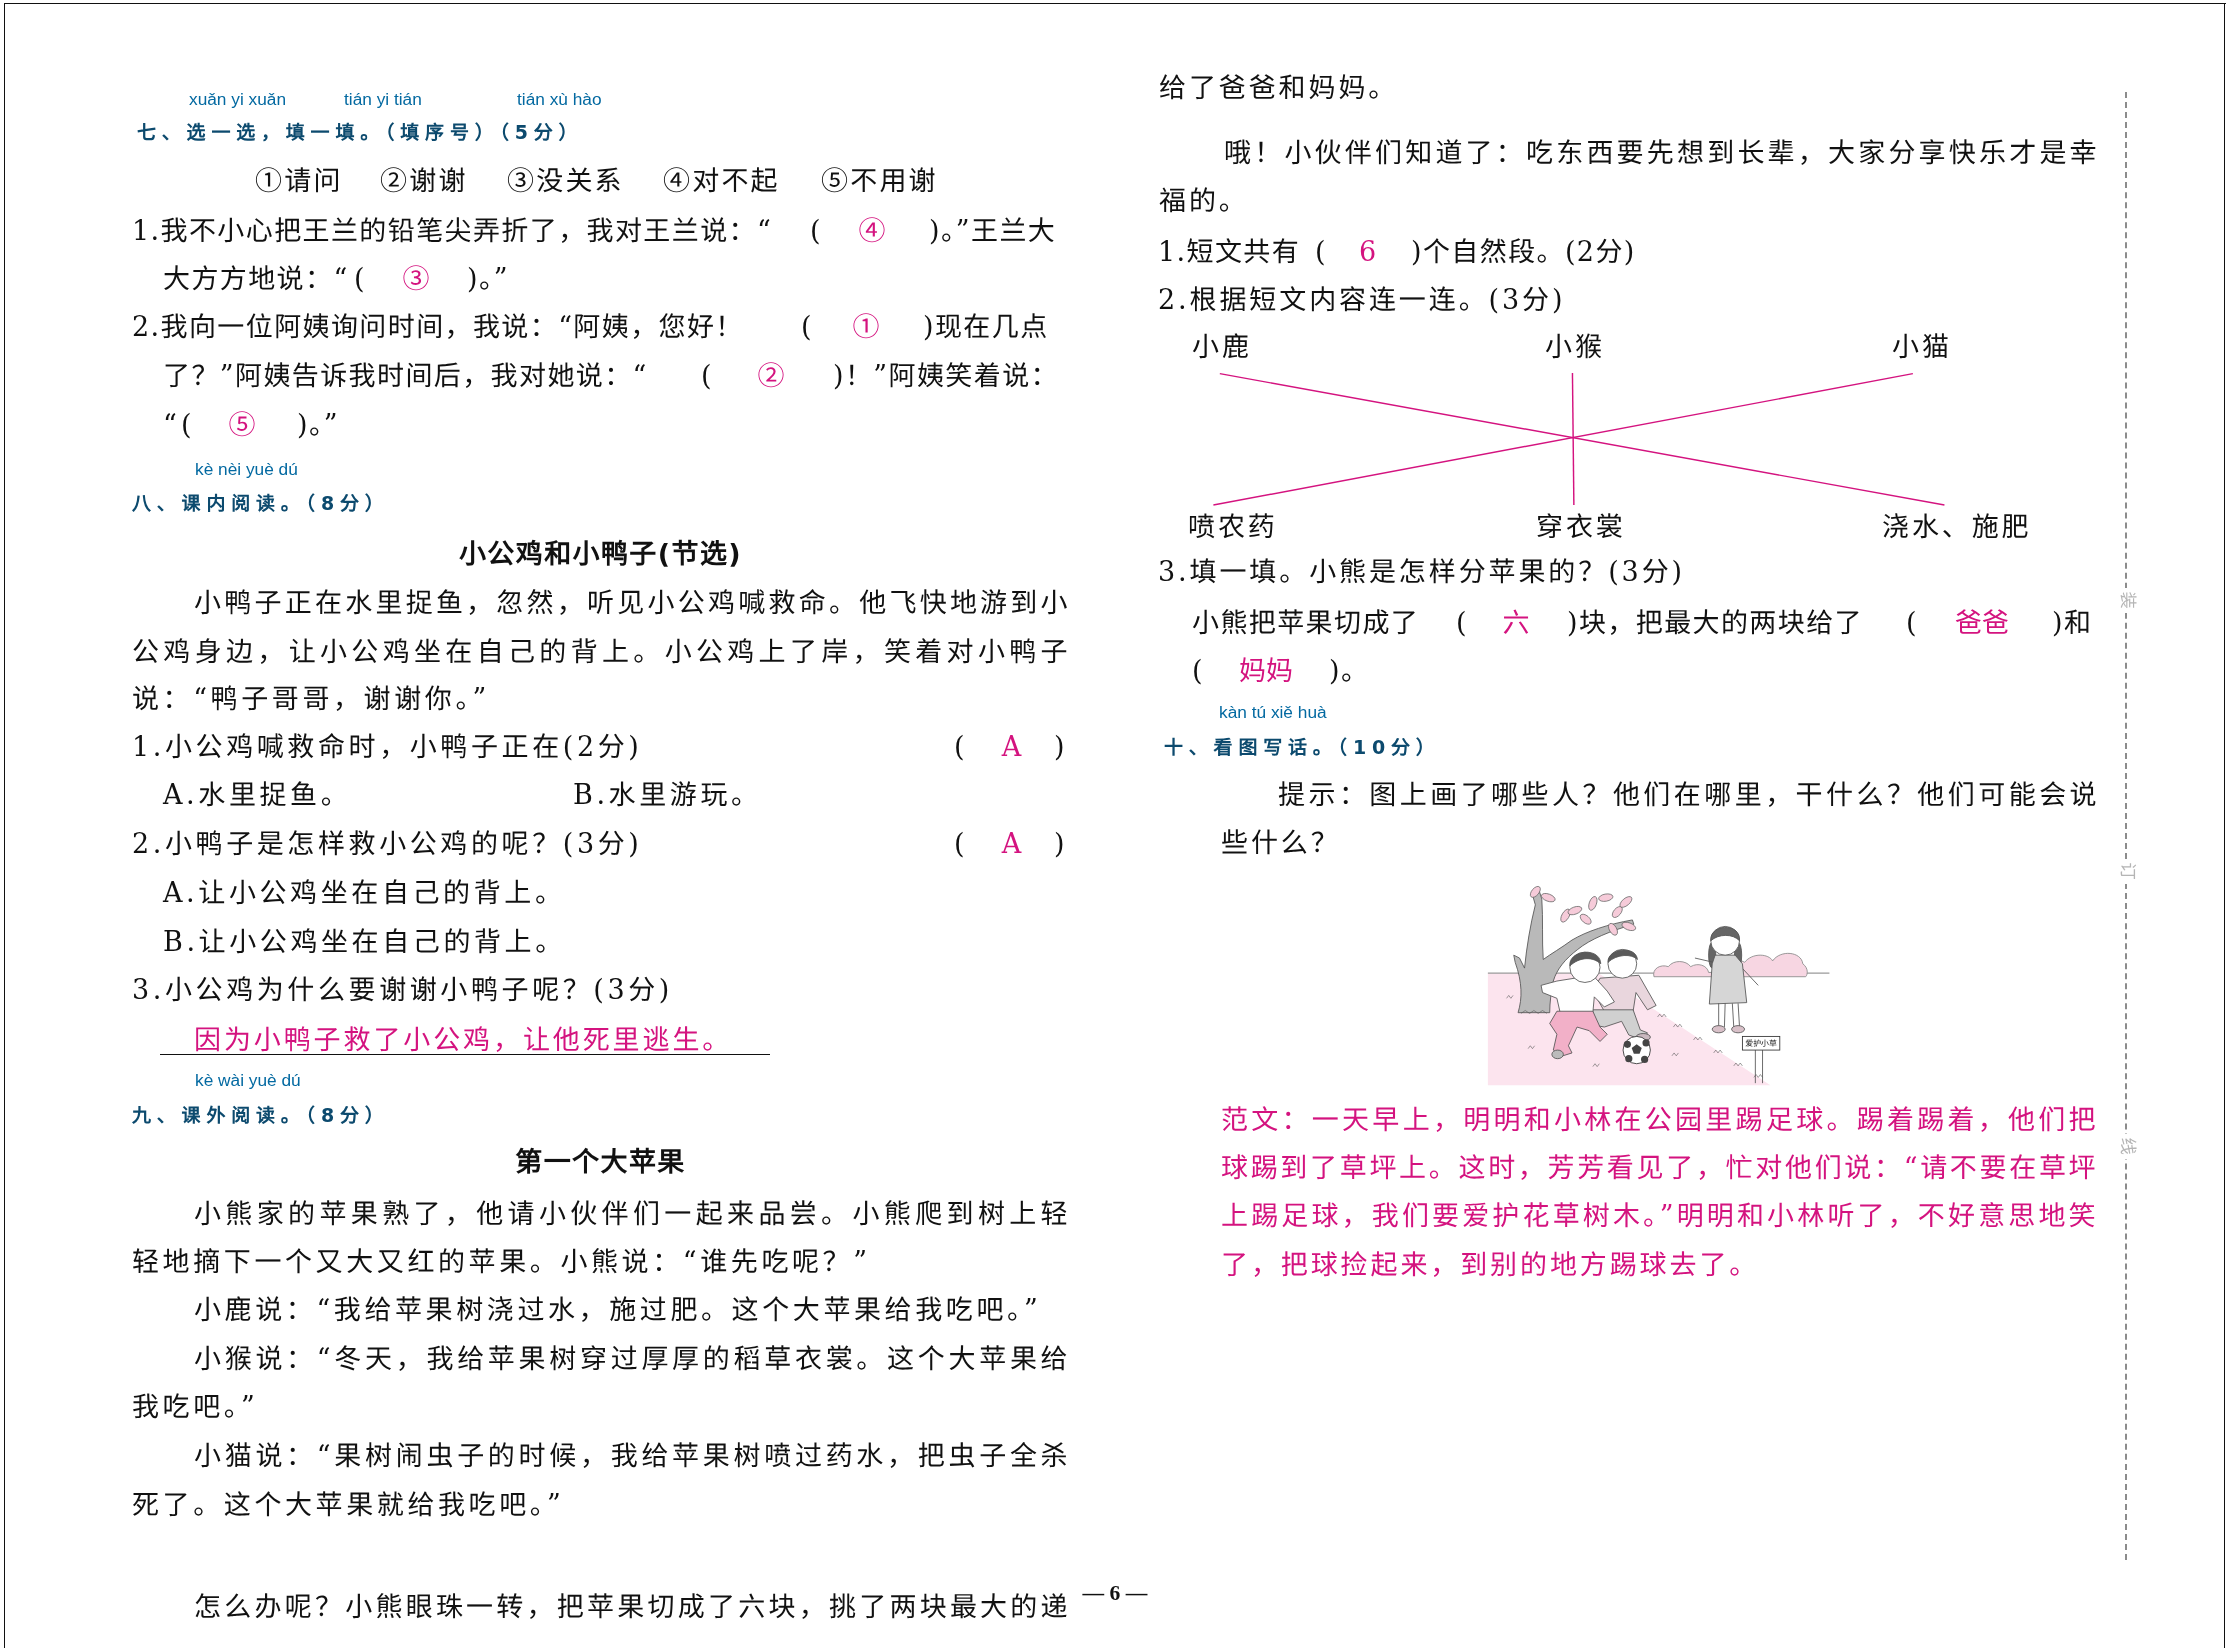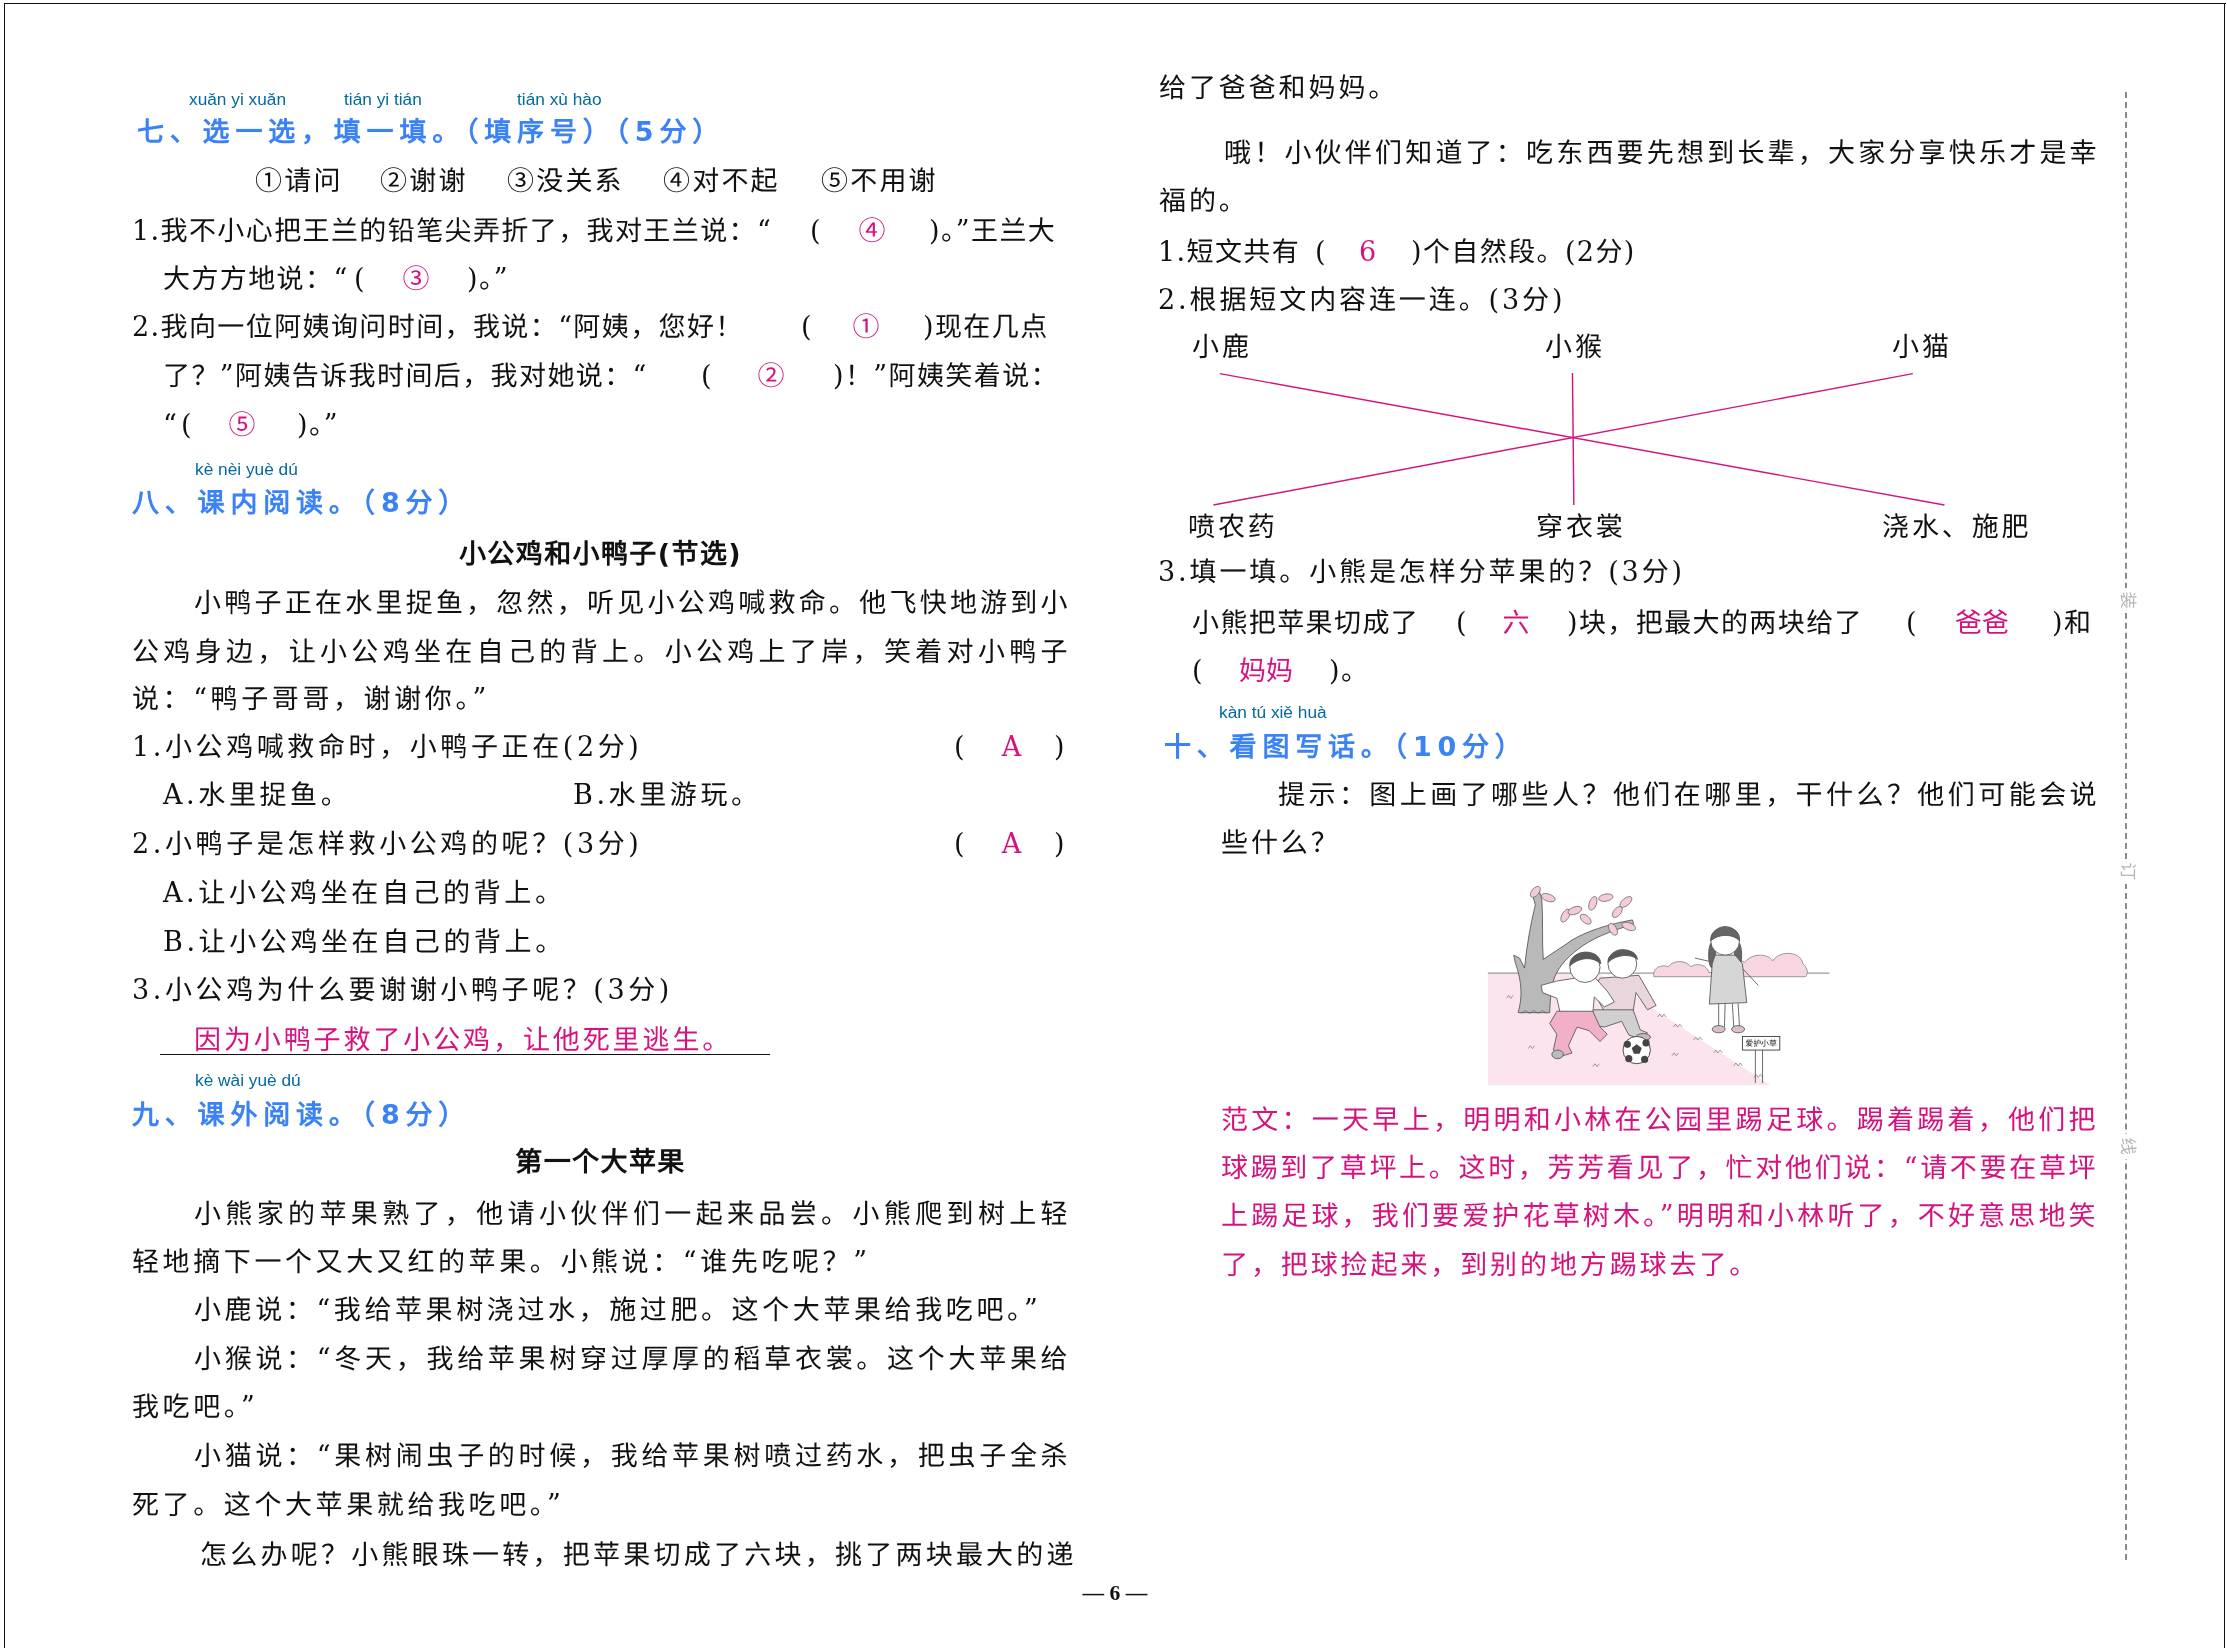--- a/index.html
+++ b/index.html
@@ -9,21 +9,21 @@
   .ln{position:absolute;height:36px;line-height:36px;font-size:27px;letter-spacing:3.6px;white-space:nowrap;}
   .ln.r{letter-spacing:2.9px;}
   .just{position:absolute;height:36px;line-height:36px;font-size:27px;letter-spacing:1.4px;
         text-align:justify;text-align-last:justify;overflow:visible;}
   .seg{position:absolute;height:36px;line-height:36px;font-size:27px;white-space:nowrap;letter-spacing:1.4px;}
   .paren{position:absolute;height:36px;line-height:36px;font-size:27px;white-space:nowrap;}
   .ans{position:absolute;height:36px;line-height:36px;font-size:27px;color:#d4137f;text-align:center;white-space:nowrap;}
   .ansline{position:absolute;height:36px;line-height:36px;font-size:27px;color:#d4137f;letter-spacing:2.9px;white-space:nowrap;}
   .py{position:absolute;height:20px;line-height:20px;font-size:17.3px;color:#0369a1;
       font-family:"Liberation Sans",sans-serif;white-space:nowrap;}
-  .hd{position:absolute;height:36px;line-height:36px;font-size:27px;font-weight:bold;color:#3b82f6;
+  .hd{position:absolute;height:36px;line-height:36px;font-size:19px;font-weight:bold;color:#0c4a6e;
       letter-spacing:5.8px;white-space:nowrap;font-family:"DejaVu Sans","Liberation Sans",sans-serif;}
   .title{position:absolute;left:132px;width:937px;height:36px;line-height:36px;text-align:center;
          font-size:27px;font-weight:bold;letter-spacing:1.4px;font-family:"DejaVu Sans","Liberation Sans",sans-serif;}
   .opt{position:absolute;height:36px;line-height:36px;font-size:27px;letter-spacing:2.2px;white-space:nowrap;}
   .match{position:absolute;height:36px;line-height:36px;font-size:27px;letter-spacing:2.9px;white-space:nowrap;}
   .essay{position:absolute;left:1221px;height:36px;line-height:36px;font-size:27px;color:#d4137f;white-space:nowrap;letter-spacing:2.9px;}
   .essay.full{width:876px;text-align:justify;text-align-last:justify;white-space:normal;letter-spacing:1.4px;}
   .underline{position:absolute;height:1.4px;background:#111;}
   .binding{position:absolute;left:2125px;top:92px;height:1468px;width:0;border-left:2.2px dashed #8c8c8c;}
   .bmark{position:absolute;left:2115px;width:24.5px;height:24.5px;line-height:24.5px;text-align:center;font-size:17.3px;
@@ -128,21 +128,21 @@
     <div class="hd" style="left:132px;top:1097px;">九、课外阅读。（8分）</div>
     <div class="title" style="top:1144px;">第一个大苹果</div>
 
     <div class="just" style="left:194px;top:1196px;width:875px;">小熊家的苹果熟了，他请小伙伴们一起来品尝。小熊爬到树上轻</div>
     <div class="ln" style="left:132px;top:1244px;">轻地摘下一个又大又红的苹果。小熊说：“谁先吃呢？”</div>
     <div class="ln" style="left:194px;top:1292px;">小鹿说：“我给苹果树浇过水，施过肥。这个大苹果给我吃吧。”</div>
     <div class="just" style="left:194px;top:1341px;width:875px;">小猴说：“冬天，我给苹果树穿过厚厚的稻草衣裳。这个大苹果给</div>
     <div class="ln" style="left:132px;top:1389px;">我吃吧。”</div>
     <div class="just" style="left:194px;top:1438px;width:875px;">小猫说：“果树闹虫子的时候，我给苹果树喷过药水，把虫子全杀</div>
     <div class="ln" style="left:132px;top:1487px;">死了。这个大苹果就给我吃吧。”</div>
-    <div class="just" style="left:194px;top:1537px;width:875px;margin-left:6px;">怎么办呢？小熊眼珠一转，把苹果切成了六块，挑了两块最大的递</div>
+    <div class="just" style="left:194px;top:1589px;width:875px;">怎么办呢？小熊眼珠一转，把苹果切成了六块，挑了两块最大的递</div>
 
     <div class="ln r" style="left:1159px;top:70px;">给了爸爸和妈妈。</div>
     <div class="just" style="left:1224px;top:135px;width:874px;">哦！小伙伴们知道了：吃东西要先想到长辈，大家分享快乐才是幸</div>
     <div class="ln r" style="left:1159px;top:183px;">福的。</div>
 
     <div>
       <span class="seg" style="left:1158px;top:234px;">1.短文共有</span>
       <span class="paren" style="left:1315px;top:234px;">(</span>
       <span class="ans" style="left:1346px;top:234px;width:43px;">6</span>
       <span class="seg" style="left:1411px;top:234px;">)个自然段。(2分)</span>

